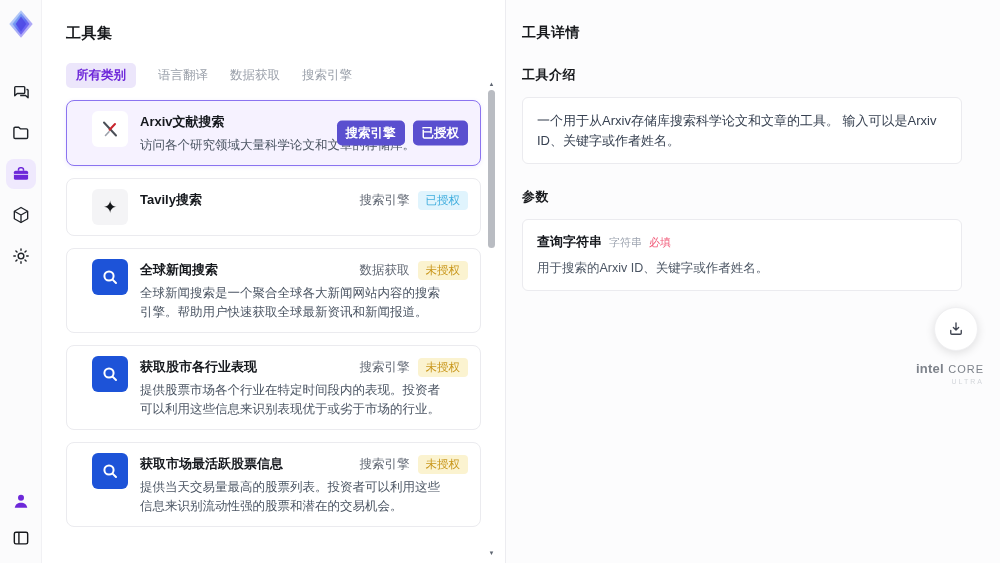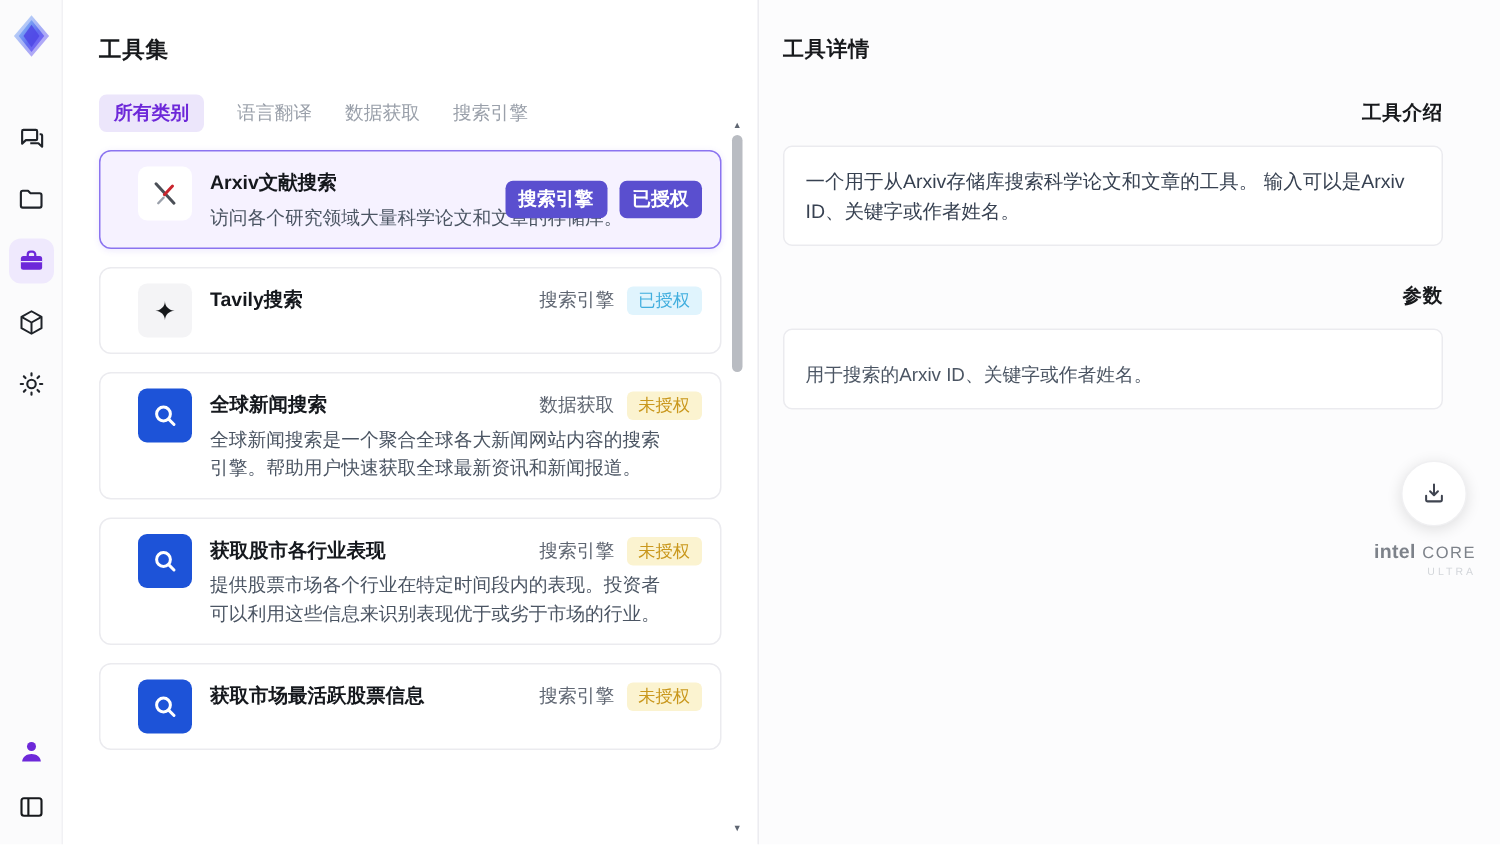--- a/index.html
+++ b/index.html
@@ -50,21 +50,21 @@
   
   .scrollbar { position:absolute; right:9px; top:80px; bottom:6px; width:9px; }
   .sb-arrow { position:absolute; left:0; width:9px; font-size:6px; color:#5f6672; text-align:center; line-height:8px; }
   .sb-arrow.up { top:0; } .sb-arrow.down { bottom:0; }
   .sb-thumb { position:absolute; left:1px; top:10px; width:7px; height:158px; background:#b9bcc2; border-radius:4px; }
 
   
   .details-panel { position:absolute; left:505px; top:0; right:0; height:563px; background:#fcfcfd;
                    border-left:1px solid #ececf0; padding:16px 38px 0 16px; }
   .details-title { font-size:14px; font-weight:bold; color:#17191c; margin-top:8px; letter-spacing:.5px; }
-  .section-heading { font-size:13px; font-weight:bold; color:#17191c; margin-top:24px; letter-spacing:.5px;text-align:right; }
+  .section-heading { font-size:13px; font-weight:bold; color:#17191c; margin-top:24px; letter-spacing:.5px; }
   .panel-card { margin-top:13px; background:#fff; border:1px solid #ebebef; border-radius:6px; padding:13px 14px; }
   .intro-text { font-size:13px; color:#374151; line-height:1.5; }
   .param-head { display:flex; align-items:baseline; gap:7px; }
   .param-name { font-size:13px; font-weight:bold; color:#15181d; }
   .param-type { font-size:11px; color:#9ca3af; }
   .param-required { font-size:11px; color:#f15b79; }
   .param-desc { font-size:12.5px; color:#4b5563; margin-top:9px; }
 
   
   .fab { position:absolute; right:22px; bottom:46px; width:44px; height:44px; border-radius:50%; background:#fff;
@@ -224,20 +224,21 @@
 
       <div class="card">
         <div class="tool-icon blue">
           <svg width="20" height="20" viewBox="0 0 20 20" fill="none" stroke="#fff" stroke-width="2" stroke-linecap="round">
             <circle cx="9" cy="9" r="4.6"></circle>
               <path d="M12.6 12.6L16 16"></path>
           </svg>
         </div>
         <div class="card-body">
           <div class="card-title">获取市场最活跃股票信息</div>
+          <div class="card-desc">提供当天交易量最高的股票列表。投资者可以利用这些信息来识别流动性强的股票和潜在的交易机会。</div>
         </div>
         <div class="badges">
           <span class="cat-text">搜索引擎</span>
           <span class="pill yellow">未授权</span>
         </div>
       </div>
 
     </div>
 
     <div class="scrollbar">
@@ -250,20 +251,25 @@
   <section class="details-panel">
     <h2 class="details-title">工具详情</h2>
 
     <h3 class="section-heading">工具介绍</h3>
     <div class="panel-card">
       <div class="intro-text">一个用于从Arxiv存储库搜索科学论文和文章的工具。 输入可以是Arxiv ID、关键字或作者姓名。</div>
     </div>
 
     <h3 class="section-heading">参数</h3>
     <div class="panel-card">
+      <div class="param-head">
+        <span class="param-name">查询字符串</span>
+        <span class="param-type">字符串</span>
+        <span class="param-required">必填</span>
+      </div>
       <div class="param-desc">用于搜索的Arxiv ID、关键字或作者姓名。</div>
     </div>
   </section>
 
   <div class="fab">
     <svg width="18" height="18" viewBox="0 0 24 24" fill="none" stroke="#3f4450" stroke-width="1.8" stroke-linecap="round" stroke-linejoin="round">
       <path d="M12 4v9M8.5 10L12 13.5 15.5 10"></path>
       <path d="M5 14v3.5A1.5 1.5 0 0 0 6.5 19h11a1.5 1.5 0 0 0 1.5-1.5V14"></path>
     </svg>
   </div>

